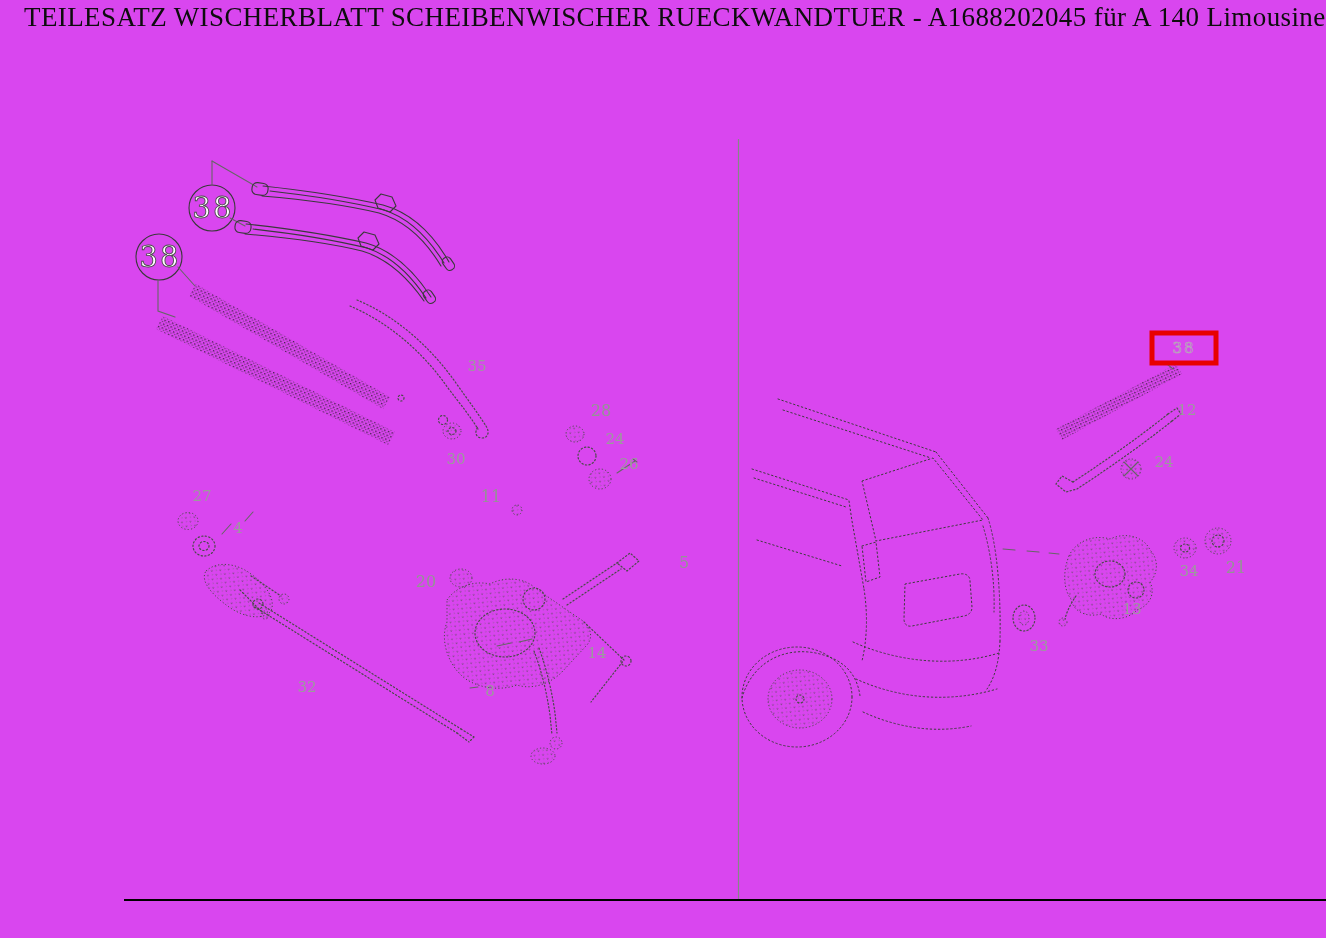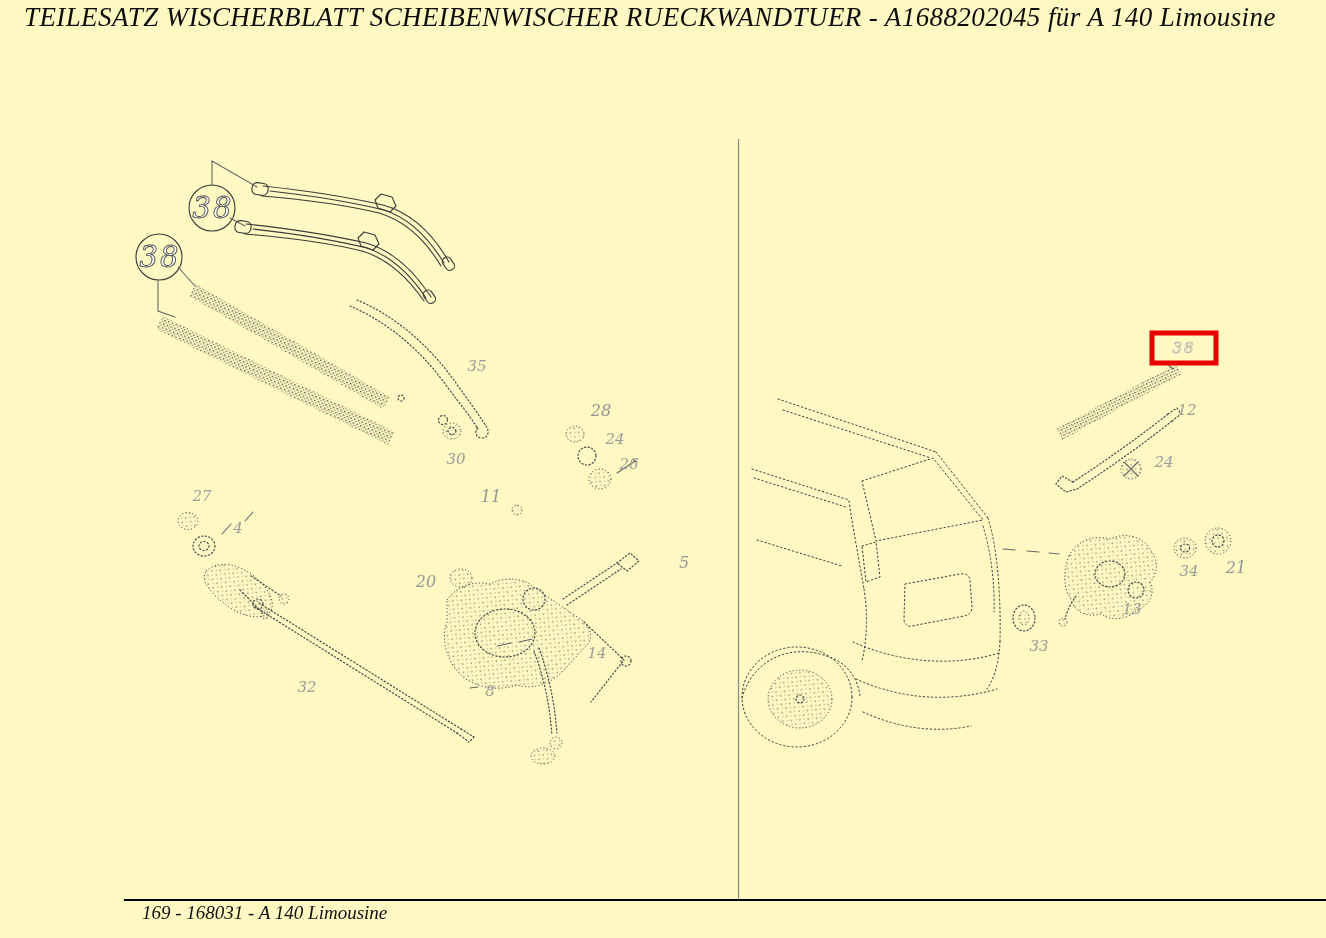--- a/index.html
+++ b/index.html
@@ -1,17 +1,17 @@
 <!DOCTYPE html>
 <html><head>
 <meta charset="utf-8">
 <style>
   html,body{margin:0;padding:0;background:#fff;}
-  .page{position:relative;width:1326px;height:938px;background:#fef9c3;overflow:hidden;
-        font-family:"Liberation Serif",serif;font-style:italic;}
+  .page{position:relative;width:1326px;height:938px;background:#d946ef;overflow:hidden;
+        font-family:"Liberation Serif",serif;}
   .doc-title{position:absolute;left:24px;top:2px;font-size:27px;letter-spacing:.4px;
              color:#0d0d0d;white-space:nowrap;}
   .doc-footer{position:absolute;left:142px;top:902px;font-size:19px;color:#111;}
   svg.diagram{position:absolute;left:0;top:0;}
 
   
   .ln   {fill:none;stroke:#3a3a3a;stroke-width:1.1;stroke-linecap:round;stroke-linejoin:round;}
   .dot  {fill:none;stroke:#4a4a4a;stroke-width:1.2;stroke-dasharray:1.3 2.3;stroke-linecap:round;}
   .dotf {fill:url(#stipLight);stroke:#4a4a4a;stroke-width:1;stroke-dasharray:1.2 2.2;}
   .car  {fill:none;stroke:#3c3c3c;stroke-width:1;stroke-dasharray:1.5 2.6;stroke-linecap:round;}
@@ -229,14 +229,13 @@
     <g>
       <text class="lbl" x="1187" y="415">12</text>
       <text class="lbl" x="1164" y="467">24</text>
       <text class="lbl" x="1189" y="576">34</text>
       <text class="lbl-big" x="1236" y="573">21</text>
       <text class="lbl" x="1132" y="614">13</text>
       <text class="lbl" x="1039" y="651">33</text>
     </g>
   </svg>
 
-  <div class="doc-footer">169 - 168031 - A 140 Limousine</div>
 </div>
 
 </body></html>

